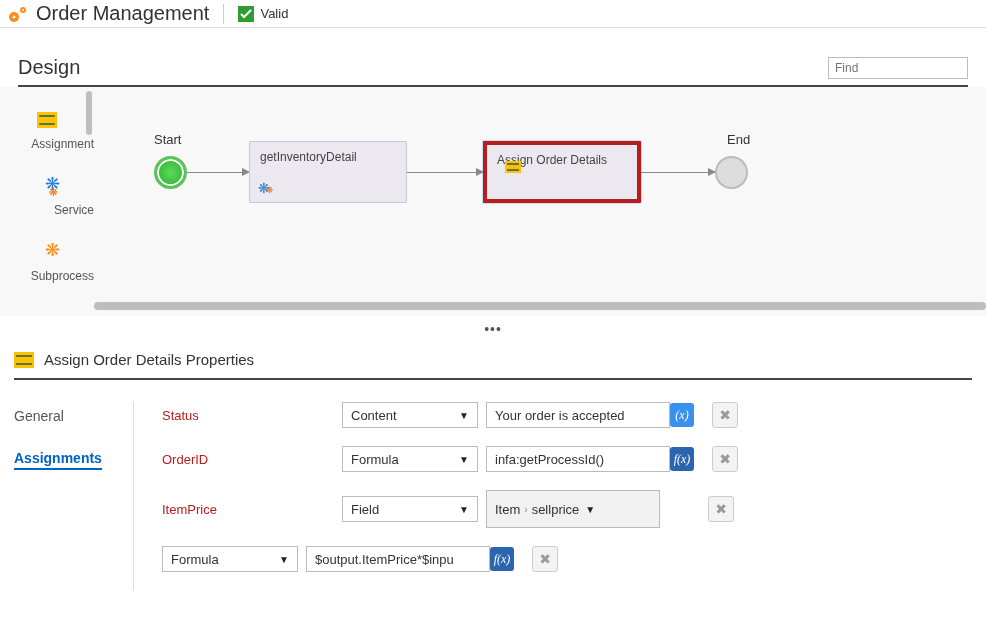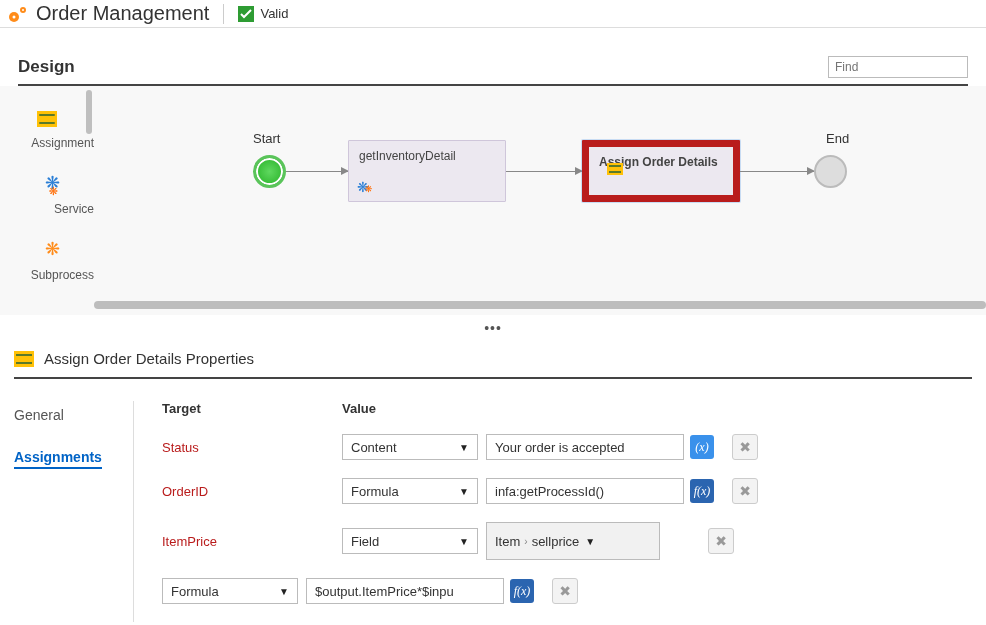--- a/index.html
+++ b/index.html
@@ -5,21 +5,21 @@
 * { box-sizing: border-box; margin: 0; padding: 0; }
 body { font-family: "Segoe UI", Arial, sans-serif; font-size: 13px; color: #333; background: #fff; width: 986px; }
 .header { display: flex; align-items: center; padding: 4px 8px; border-bottom: 1px solid #ddd; height: 28px; }
 .gear-group { display: flex; align-items: center; }
 .header-title { font-size: 20px; margin-left: 6px; }
 .vsep { width: 1px; height: 20px; background: #ccc; margin: 0 14px; }
 .valid-badge { display: flex; align-items: center; }
 .valid-check { width: 16px; height: 16px; background: #2e9c33; display: flex; align-items: center; justify-content: center; margin-right: 6px; }
 .gap { height: 28px; }
 .design-row { display: flex; align-items: center; justify-content: space-between; padding: 0 18px; }
-.design-label { font-size: 17px; font-weight: bold; }
+.design-label { font-size: 20px; }
 .find-input { width: 140px; height: 22px; border: 1px solid #bbb; padding: 0 6px; font-size: 12px; color: #888; }
 .design-bar { height: 2px; background: #444; margin: 6px 18px 0; }
 .canvas-wrap { display: flex; background: #f8f8f8; border-bottom: 1px solid #fff; }
 .palette { width: 94px; padding: 10px 0 20px; position: relative; }
 .palette-scroll { position: absolute; top: 4px; right: 2px; width: 6px; height: 44px; background: #bfbfbf; border-radius: 3px; }
 .pal-item { text-align: right; margin: 12px 0 24px; cursor: pointer; }
 .pal-icon { width: 26px; height: 22px; margin: 0 auto 6px; position: relative; }
 .pal-label { font-size: 12px; color: #555; }
 .assign-rect { background: #ffc107; width: 20px; height: 16px; position: absolute; left: 3px; top: 3px; }
 .assign-rect::before, .assign-rect::after { content: ""; position: absolute; left: 2px; right: 2px; height: 2px; background: #5a7a2a; border-radius: 1px; }
@@ -34,21 +34,21 @@
 .start-wrap, .end-wrap { position: relative; }
 .circle { width: 33px; height: 33px; border-radius: 50%; }
 .start-c { background: radial-gradient(circle, #5fd85f 0%, #3abf3a 60%, #2e9c2e 100%); border: 3px solid #5ac45a; box-shadow: inset 0 0 0 2px #fff; }
 .end-c { background: #ddd; border: 2px solid #bbb; }
 .arrow-line { height: 1px; background: #888; position: relative; flex: 0 0 auto; }
 .arrow-line::after { content: ""; position: absolute; right: -1px; top: -4px; border-left: 8px solid #888; border-top: 4.5px solid transparent; border-bottom: 4.5px solid transparent; }
 .aw60 { width: 62px; }
 .aw70 { width: 76px; }
 .aw72 { width: 74px; }
 .step { width: 158px; height: 62px; background: #ece8f0; border: 1px solid #cfc6da; border-radius: 1px; padding: 8px 10px; position: relative; }
-.step.sel { border: 7px solid #b91c1c; box-shadow: 0 0 0 1px rgba(91,157,232,0.3); font-weight: bold; }
+.step.sel { border: 4px solid #b91c1c; box-shadow: 0 0 0 1px rgba(91,157,232,0.3); }
 .step-name { font-size: 12px; color: #444; }
 .step-ic { position: absolute; left: 8px; bottom: 6px; }
 .mini-gearset .g1 { color: #2b7fd6; font-size: 14px; }
 .mini-gearset .g2 { color: #ff6a00; font-size: 9px; margin-left: -4px; }
 .mini-assign { width: 16px; height: 12px; background: #ffc107; position: relative; }
 .mini-assign::before, .mini-assign::after { content: ""; position: absolute; left: 2px; right: 2px; height: 2px; background: #5a7a2a; }
 .mini-assign::before { top: 2px; }
 .mini-assign::after { bottom: 2px; }
 .hscroll { position: absolute; left: 94px; right: 0; bottom: 6px; height: 8px; background: #bdbdbd; border-radius: 4px; }
 .dots { text-align: center; color: #555; font-size: 14px; letter-spacing: 1px; padding: 4px 0 6px; }
@@ -65,21 +65,21 @@
 .tab.active { color: #0063c6; font-weight: bold; border-bottom: 2px solid #0063c6; display: inline-block; padding-bottom: 2px; margin-bottom: 16px; }
 .form-area { flex: 1; padding-left: 28px; }
 .form-head { display: flex; font-weight: bold; margin-bottom: 18px; }
 .col-target { width: 180px; }
 .col-value { flex: 1; }
 .form-row { display: flex; align-items: center; margin-bottom: 18px; }
 .field-name { width: 180px; color: #b91c1c; }
 .sel-box, .val-box { height: 26px; border: 1px solid #bbb; background: #fff; display: flex; align-items: center; padding: 0 8px; font-size: 13px; }
 .sel-box { width: 136px; justify-content: space-between; margin-right: 8px; cursor: pointer; }
 .sel-caret { font-size: 10px; color: #222; }
-.val-box { width: 198px; margin-right: 6px; overflow: hidden; white-space: nowrap; align-items: center; }
+.val-box { width: 184px; overflow: hidden; white-space: nowrap; align-items: center; }
 .field-box { width: 174px; height: 38px; border: 1px solid #bbb; background: #f1f1f1; display: flex; align-items: center; padding: 0 8px; margin-right: 6px; font-size: 13px; }
 .chev { color: #888; margin: 0 4px; font-size: 10px; }
 .fx-btn { width: 24px; height: 24px; background: #3a91eb; color: #fff; border-radius: 3px; display: flex; align-items: center; justify-content: center; font-style: italic; font-size: 12px; font-family: serif; margin-right: 18px; cursor: pointer; }
 .fx-dark { background: #2b65b0; }
 .del-btn { width: 26px; height: 26px; border: 1px solid #ccc; border-radius: 3px; background: #f3f3f3; display: flex; align-items: center; justify-content: center; color: #999; cursor: pointer; }
 .del-x { font-size: 14px; line-height: 1; }
 </style>
 </head>
 <body>
 
@@ -132,21 +132,21 @@
       </div>
       <div class="pal-label">Service</div>
     </div>
     <div class="pal-item">
       <div class="pal-icon"><span class="sub-icon">❋</span></div>
       <div class="pal-label">Subprocess</div>
     </div>
   </div>
 
   <div class="canvas">
-    <div class="flow" style="margin-top:24px;justify-content:center;">
+    <div class="flow" style="margin-top:24px;">
       <div class="start-wrap">
         <div class="node-title">Start</div>
         <div class="circle start-c"></div>
       </div>
       <div class="arrow-line aw60"></div>
       <div class="step">
         <div class="step-name">getInventoryDetail</div>
         <div class="step-ic mini-gearset"><span class="g1">❋</span><span class="g2">❋</span></div>
       </div>
       <div class="arrow-line aw70"></div>
@@ -171,24 +171,20 @@
   <span class="ph-title">Assign Order Details Properties</span>
 </div>
 <div class="props-bar"></div>
 
 <div class="props-body">
   <div class="tabs">
     <div class="tab">General</div>
     <div class="tab active">Assignments</div>
   </div>
   <div class="form-area">
-    <div class="form-head">
-      <div class="col-target">Target</div>
-      <div class="col-value">Value</div>
-    </div>
 
     <div class="form-row">
       <div class="field-name">Status</div>
       <div class="sel-box">
         <span>Content</span>
         <span class="sel-caret">▼</span>
       </div>
       <div class="val-box">
           <span>Your order is accepted</span>
         </div>

